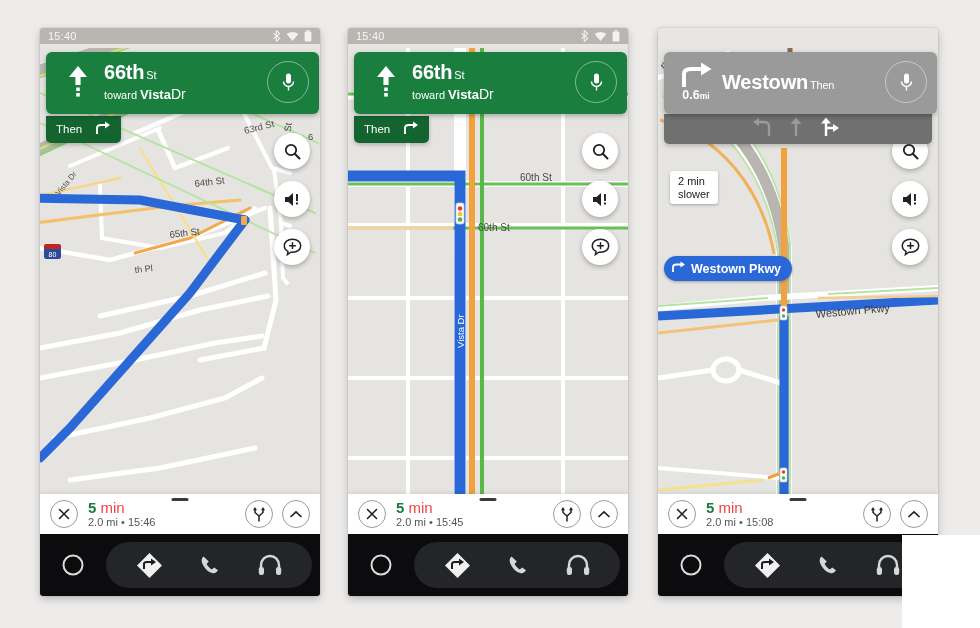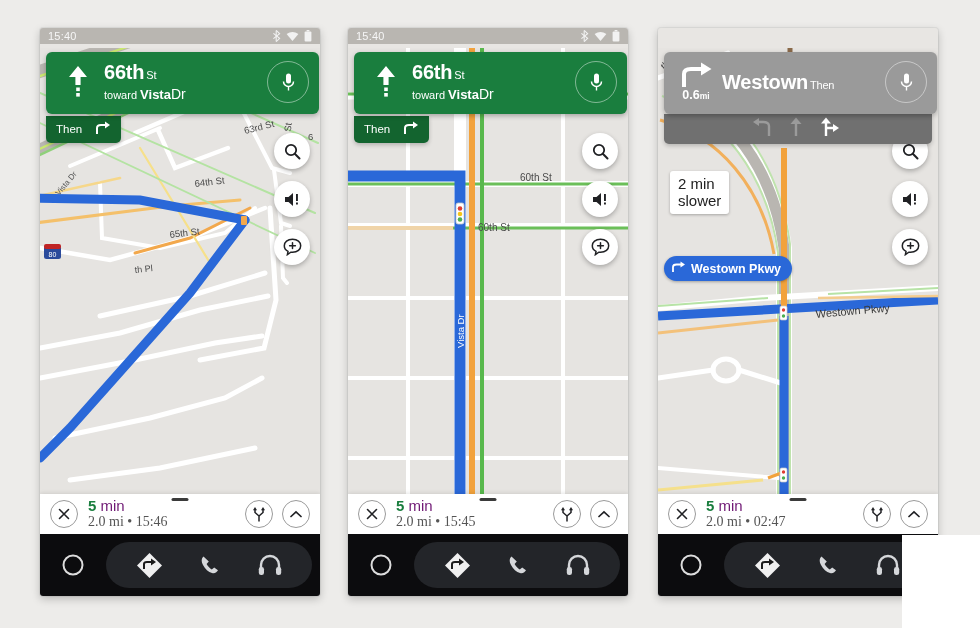--- a/index.html
+++ b/index.html
@@ -99,21 +99,21 @@
     position:absolute;left:16px;bottom:14px;z-index:26;
     background:#fff;border-radius:20px;
     padding:7px 14px 7px 11px;
     display:flex;align-items:center;gap:6px;
     box-shadow:0 2px 5px rgba(0,0,0,.25);
     color:#2a6fd6;font-size:12px;
   }
   .slower-chip{
     position:absolute;left:12px;top:143px;z-index:25;
     background:#fff;border-radius:3px;
-    padding:4px 8px;font-size:15px;line-height:1.15;color:#222;
+    padding:4px 8px;font-size:11px;line-height:1.15;color:#222;
     box-shadow:0 1px 3px rgba(0,0,0,.28);
   }
   .road-pill{
     position:absolute;left:6px;top:228px;z-index:25;
     background:#2a68d8;color:#fff;border-radius:13px;
     padding:5px 11px 5px 8px;
     display:flex;align-items:center;gap:5px;
     font-size:12.5px;font-weight:bold;
     box-shadow:0 1px 3px rgba(0,0,0,.3);
   }
@@ -131,22 +131,22 @@
     width:17px;height:3px;border-radius:2px;background:#3a3a3a;
   }
   .circ-btn{
     width:26px;height:26px;border-radius:50%;
     border:1px solid #9a9a9a;
     display:flex;align-items:center;justify-content:center;flex:0 0 26px;
   }
   .eta{flex:1;padding-left:10px;}
   .eta-top{font-size:15px;line-height:1.05;}
   .eta-top .mins{color:#1a7e3e;font-weight:bold;}
-  .eta-top .lbl{color:#701a75;}
-  .eta-sub{font-size:14px;color:#555;margin-top:0;font-family:Liberation Serif, serif;}
+  .eta-top .lbl{color:#ef4444;}
+  .eta-sub{font-size:11px;color:#555;margin-top:0;}
   .sheet-right{display:flex;align-items:center;gap:9px;}
 
   
   .navbar{
     position:absolute;left:0;right:0;bottom:0;height:62px;
     background:#0c0c0e;z-index:35;
     display:flex;align-items:center;
   }
   .nb-home{width:66px;display:flex;align-items:center;justify-content:center;}
   .nb-pill{
@@ -756,21 +756,21 @@
           </svg>
       </div>
       <div class="eta">
         <div class="eta-top">
           <span class="mins">5</span>
           <span class="lbl">min</span>
         </div>
         <div class="eta-sub">
           <span>2.0 mi</span>
           <span>•</span>
-          <span>02:47</span>
+          <span>15:08</span>
         </div>
       </div>
       <div class="sheet-right">
         <div class="circ-btn">
           <svg width="14" height="15" viewBox="0 0 14 15">
               <path d="M7 14.5 L7 9 L3 5.5 L3 2" stroke="#202124" stroke-width="1.5" fill="none"></path>
               <path d="M7 9 L11 5.5 L11 2" stroke="#202124" stroke-width="1.5" fill="none"></path>
               <path d="M3 0 L5 3.2 L1 3.2 Z" fill="#202124"></path>
               <path d="M11 0 L13 3.2 L9 3.2 Z" fill="#202124"></path>
             </svg>

